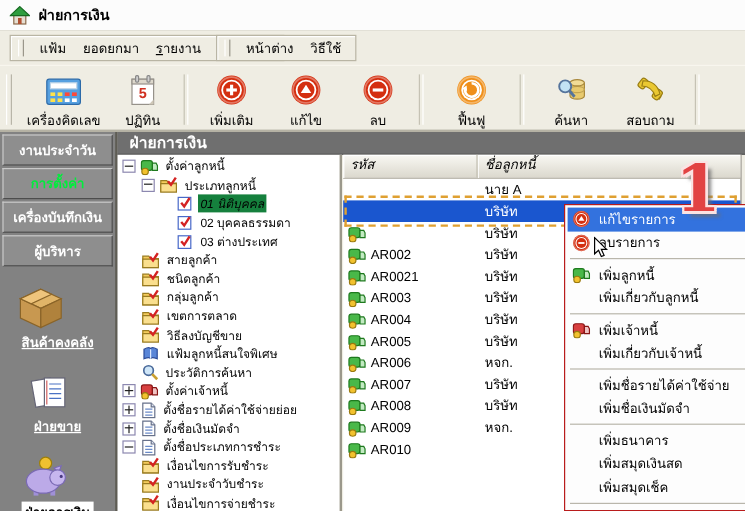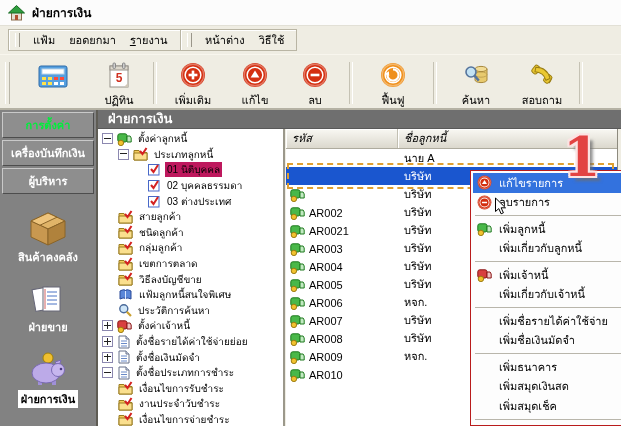--- a/index.html
+++ b/index.html
@@ -28,37 +28,37 @@
   .tb-btn .tb-label{font-size:11px;white-space:nowrap;}
   .tb-sep{width:2px;height:42px;border-left:1px solid #c5c2b4;border-right:1px solid #fff;margin:2px 5px 0 5px;}
   
   .sidebar{position:absolute;left:0;top:110px;width:98px;height:316px;background:#828282;
            border-right:2px solid #5e5c54;box-sizing:border-box;}
   .side-btn{margin:2px 2px 0 2px;height:24px;background:#8e8e8e;color:#fff;font-weight:bold;
             border:1px solid;border-color:#c9c9c9 #4d4d4d #4d4d4d #c9c9c9;
             display:flex;align-items:center;justify-content:center;white-space:nowrap;overflow:hidden;cursor:default;}
   .side-btn.active{color:var(--side-active,#00ee3c);}
   .side-modules{margin-top:18px;display:flex;flex-direction:column;align-items:center;gap:16px;}
-  .side-module{display:flex;flex-direction:column;align-items:center;color:#fff;font-weight:bold;cursor:default;}
+  .side-module{display:flex;flex-direction:column;color:#fff;font-weight:bold;cursor:default;text-decoration:underline;}
   .side-module .mod-label{margin-top:2px;padding:0 3px;white-space:nowrap;}
   .side-module.sel .mod-label{background:#fff;color:#000;}
   
   .content-header{position:absolute;left:98px;top:110px;width:523px;height:19px;background:#6f6f6f;
                   color:#fff;font-weight:bold;font-size:13px;line-height:18px;padding-left:10px;
                   box-sizing:border-box;border-bottom:1px solid #595959;}
   .tree-panel{position:absolute;left:98px;top:129px;width:187px;height:297px;background:#fff;
               border-right:2px solid #9b988b;box-sizing:border-box;overflow:hidden;padding-top:2px;}
   .tree-row{height:15.6px;display:flex;align-items:center;white-space:nowrap;cursor:default;}
   .tr-sp{flex:none;height:1px;}
   .expander{flex:none;width:9px;height:9px;border:1px solid #8c88b0;background:#fff;position:relative;margin-right:4px;}
   .expander::before{content:"";position:absolute;left:1px;right:1px;top:3.5px;height:1px;background:#222;}
   .expander.plus::after{content:"";position:absolute;top:1px;bottom:1px;left:3.5px;width:1px;background:#222;}
   .tree-ico{flex:none;margin-right:4px;display:flex;align-items:center;}
   .tree-label{font-size:10px;padding:0 2px;}
-  .tree-label.hl{background:#be185d;}
+  .tree-label.hl{background:#15803d;font-style:italic;}
   
   .table-panel{position:absolute;left:286px;top:129px;width:332px;height:297px;background:#fff;
                border-right:1px solid #8d8a7e;box-sizing:border-box;}
   .thead{height:19px;display:flex;background:linear-gradient(#f9f8f3,#dbd8cd);border-bottom:1px solid #aeab9e;}
   .th{line-height:18px;padding-left:6px;box-sizing:border-box;border-right:1px solid #c2bfb2;
       box-shadow:inset 1px 1px 0 #fff;cursor:default;font-style:italic;}
   .th-code{width:112px;flex:none;}
   .th-name{flex:1;border-right:none;}
   .trow{height:18px;display:flex;align-items:center;position:relative;cursor:default;}
   .trow.selected{background:var(--sel,#1a56cf);color:#fff;}
@@ -130,20 +130,21 @@
           <g fill="#ff4a3a">
             <rect x="16" y="12" width="4" height="3"></rect>
             <rect x="22" y="12" width="4" height="3"></rect>
           </g>
           <g fill="#ffffff">
             <rect x="16" y="17" width="4" height="3"></rect>
             <rect x="22" y="17" width="4" height="3"></rect>
           </g>
         </svg>
       </span>
+      <span class="tb-label">เครื่องคิดเลข</span>
     </div>
     <div class="tb-btn" style="width: 58px;">
       <span class="tb-ico">
         <svg width="22" height="26" viewBox="0 0 22 26">
           <rect x="2" y="4" width="18" height="21" fill="#fff" stroke="#96928a"></rect>
           <rect x="2" y="4" width="18" height="4" fill="#ddd8cc" stroke="#96928a"></rect>
           <rect x="5" y="1" width="2.5" height="5.5" rx="1" fill="#cfcfcf" stroke="#888"></rect>
           <rect x="14.5" y="1" width="2.5" height="5.5" rx="1" fill="#cfcfcf" stroke="#888"></rect>
           <text x="11" y="20" font-size="12" font-weight="bold" fill="#d03020" text-anchor="middle" font-family="Liberation Sans,sans-serif">5</text>
           <polygon points="16,25 20,21 20,25" fill="#cfc8b8"></polygon>
@@ -227,20 +228,21 @@
           </g>
         </svg>
       </span>
       <span class="tb-label">สอบถาม</span>
     </div>
     <div class="tb-sep"></div>
   </div>
 
 <div class="sidebar">
   <div id="side-buttons">
+      <div class="side-btn">งานประจำวัน</div>
       <div class="side-btn active">การตั้งค่า</div>
       <div class="side-btn">เครื่องบันทึกเงิน</div>
       <div class="side-btn">ผู้บริหาร</div>
     </div>
   <div class="side-modules" id="side-modules">
       <div class="side-module">
         <span class="mod-ico">
           <svg width="38" height="34" viewBox="0 0 38 34">
             <polygon points="19,1 36,9 19,17 2,9" fill="#e0b468" stroke="#8a6428"></polygon>
             <polygon points="2,9 19,17 19,33 2,25" fill="#c89850" stroke="#8a6428"></polygon>

